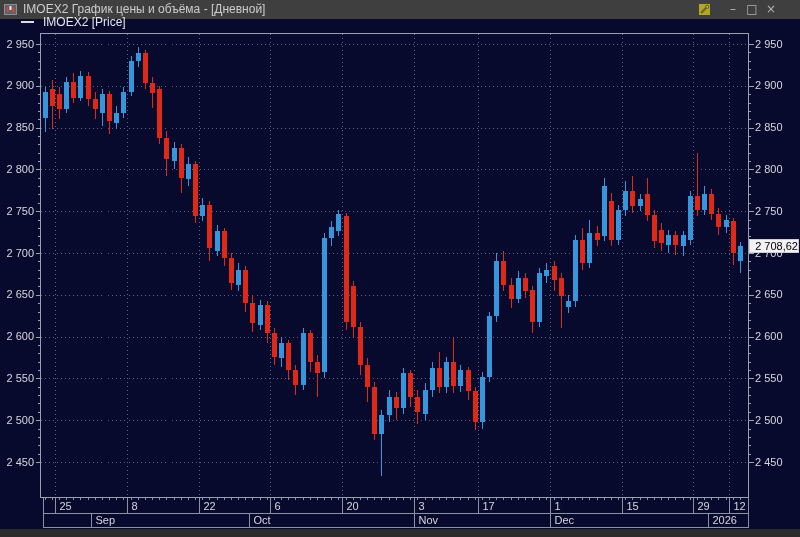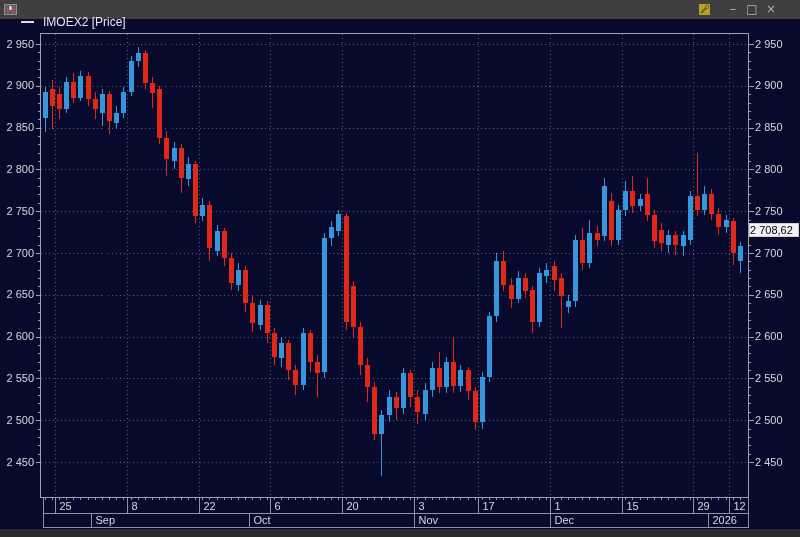--- a/index.html
+++ b/index.html
@@ -10,37 +10,38 @@
   .app-icon{width:13px;height:11px;margin-right:6px;flex:0 0 auto;}
   .title-text{color:#cdcdcd;font-size:12px;white-space:nowrap;line-height:19px;}
   .tb-spacer{flex:1 1 auto;}
   .tool-icon{width:13px;height:13px;margin-right:10px;flex:0 0 auto;}
   .win-btn{color:#b4b4b4;font-size:12px;font-family:"DejaVu Sans",sans-serif;
            width:14px;text-align:center;margin-left:5px;cursor:default;line-height:19px;}
   .legend{position:absolute;left:21px;top:15px;display:flex;align-items:center;z-index:3;}
   .legend-dash{width:13px;height:2px;background:#dcdcdc;margin-right:9px;}
   .legend-text{color:#e6e6ec;font-size:12px;}
   svg.chart{position:absolute;left:0;top:0;z-index:1;}
-  .price-box{position:absolute;left:749px;top:223px;width:50px;height:14px;z-index:4;
+  .price-box{position:absolute;left:749px;top:239px;width:50px;height:14px;z-index:4;
              background:#f2f2f4;border:1px solid #d0d0d0;box-sizing:border-box;
-             color:#000;font-size:11px;line-height:12px;text-align:left;}
+             color:#000;font-size:11px;line-height:12px;text-align:right;}
   .bottom-frame{position:absolute;left:0;top:529px;width:800px;height:8px;background:#2c2c2c;z-index:2;}
 </style>
 </head>
 <body>
 
 <div class="screen">
 
   <div class="titlebar">
     <svg class="app-icon" viewBox="0 0 13 11">
       <rect x="0.5" y="0.5" width="12" height="10" fill="#5a6270" stroke="#8d8d8d"></rect>
       <rect x="2.5" y="3" width="2" height="5" fill="#d84030"></rect>
       <rect x="5.5" y="2" width="2" height="4" fill="#e8e8e8"></rect>
       <rect x="8.5" y="4" width="2" height="5" fill="#d84030"></rect>
     </svg>
+    <div class="title-text">IMOEX2 График цены и объёма - [Дневной]</div>
     <div class="tb-spacer"></div>
     <svg class="tool-icon" viewBox="0 0 13 13">
       <rect x="1" y="1" width="11" height="11" fill="#b1a62a"></rect>
       <path d="M3 10 L9 4" stroke="#6d6414" stroke-width="2"></path>
       <circle cx="9.2" cy="3.8" r="2" fill="#6d6414"></circle>
       <circle cx="9.2" cy="3.8" r="0.9" fill="#d9d06a"></circle>
     </svg>
     <div class="win-btn">–</div>
     <div class="win-btn">□</div>
     <div class="win-btn">×</div>

